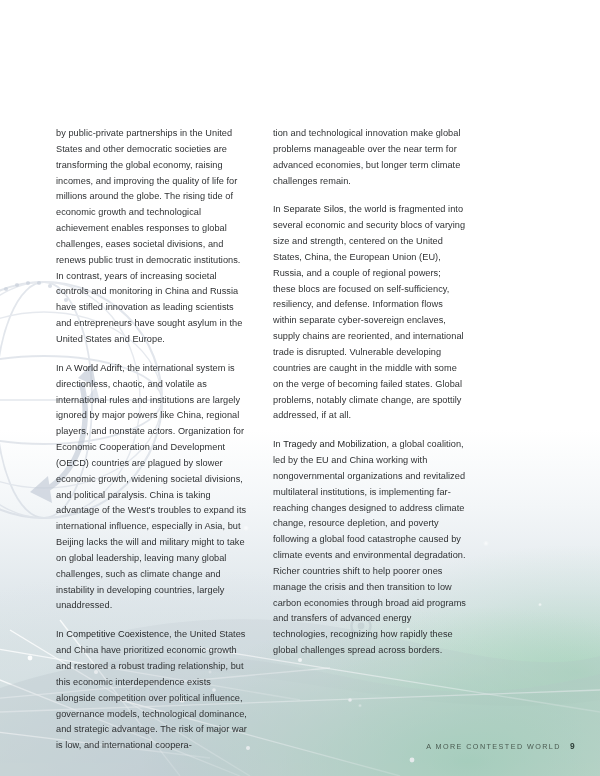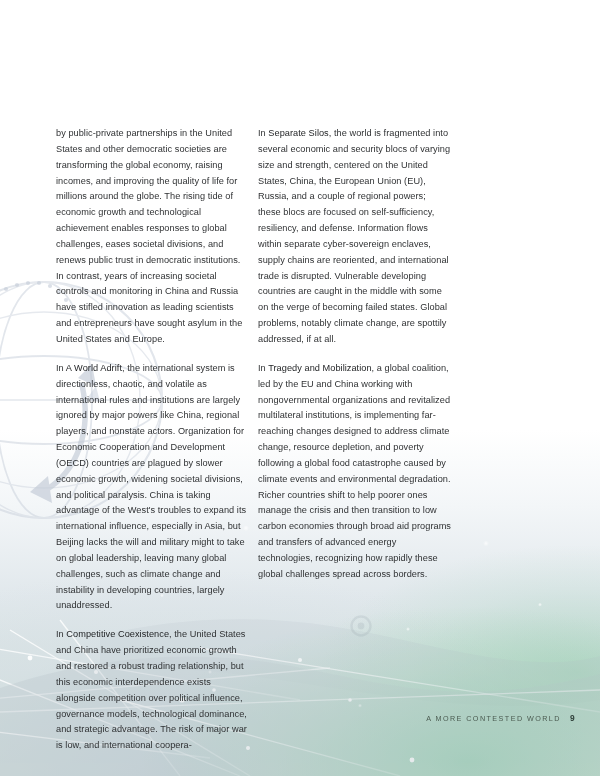--- a/index.html
+++ b/index.html
@@ -59,21 +59,21 @@
     inset: 0;
   }
 
   
   .content {
     position: absolute;
     left: 56px;
     top: 126px;
     width: 410px;
     display: flex;
-    gap: 9px;
+    gap: 24px;
   }
   .column {
     width: 193px;
   }
   .para {
     margin: 0 0 13px 0;
     font-size: 9.2px;
     line-height: 15.85px;
     color: #2f3133;
     letter-spacing: 0.005em;
@@ -82,21 +82,21 @@
   .para:last-child { margin-bottom: 0; }
   .para b, .para strong {
     font-weight: normal;
     color: #1d1f21;
   }
 
   
   .footer {
     position: absolute;
     right: 25px;
-    top: 713px;
+    top: 741px;
     display: flex;
     align-items: baseline;
     gap: 9px;
   }
   .footer-title {
     font-size: 7.2px;
     letter-spacing: 0.20em;
     color: #4a5a50;
     text-transform: uppercase;
     font-weight: normal;
@@ -201,20 +201,21 @@
     </svg>
   </div>
 
   <div class="content">
     <div class="column">
         <p class="para"><span>by public-private partnerships in the United States and other democratic societies are transforming the global economy, raising incomes, and improving the quality of life for millions around the globe. The rising tide of economic growth and technological achievement enables responses to global challenges, eases societal divisions, and renews public trust in democratic institutions. In contrast, years of increasing societal controls and monitoring in China and Russia have stifled innovation as leading scientists and entrepreneurs have sought asylum in the United States and Europe.</span></p>
         <p class="para"><span>In </span><strong>A World Adrift</strong><span>, the international system is directionless, chaotic, and volatile as international rules and institutions are largely ignored by major powers like China, regional players, and nonstate actors.  Organization for Economic Cooperation and Development (OECD) countries are plagued by slower economic growth, widening societal divisions, and political paralysis. China is taking advantage of the West's troubles to expand its international influence, especially in Asia, but Beijing lacks the will and military might to take on global leadership, leaving many global challenges, such as climate change and instability in developing countries, largely unaddressed.</span></p>
         <p class="para"><span>In </span><strong>Competitive Coexistence</strong><span>, the United States and China have prioritized economic growth and restored a robust trading relationship, but this economic interdependence exists alongside competition over political influence, governance models, technological dominance, and strategic advantage. The risk of major war is low, and international coopera-</span></p>
       </div>
     <div class="column">
+        <p class="para"><span>tion and technological innovation make global problems manageable over the near term for advanced economies, but longer term climate challenges remain.</span></p>
         <p class="para"><span>In </span><strong>Separate Silos,</strong><span> the world is fragmented into several economic and security blocs of varying size and strength, centered on the United States, China, the European Union (EU), Russia, and a couple of regional powers; these blocs are focused on self-sufficiency, resiliency, and defense. Information flows within separate cyber-sovereign enclaves, supply chains are reoriented, and international trade is disrupted. Vulnerable developing countries are caught in the middle with some on the verge of becoming failed states. Global problems, notably climate change, are spottily addressed, if at all.</span></p>
         <p class="para"><span>In </span><strong>Tragedy and Mobilization</strong><span>, a global coalition, led by the EU and China working with nongovernmental organizations and revitalized multilateral institutions, is implementing far-reaching changes designed to address climate change, resource depletion, and poverty following a global food catastrophe caused by climate events and environmental degradation. Richer countries shift to help poorer ones manage the crisis and then transition to low carbon economies through broad aid programs and transfers of advanced energy technologies, recognizing how rapidly these global challenges spread across borders.</span></p>
       </div>
   </div>
 
   <div class="footer">
     <span class="footer-title">A MORE CONTESTED WORLD</span>
     <span class="footer-page">9</span>
   </div>
 

